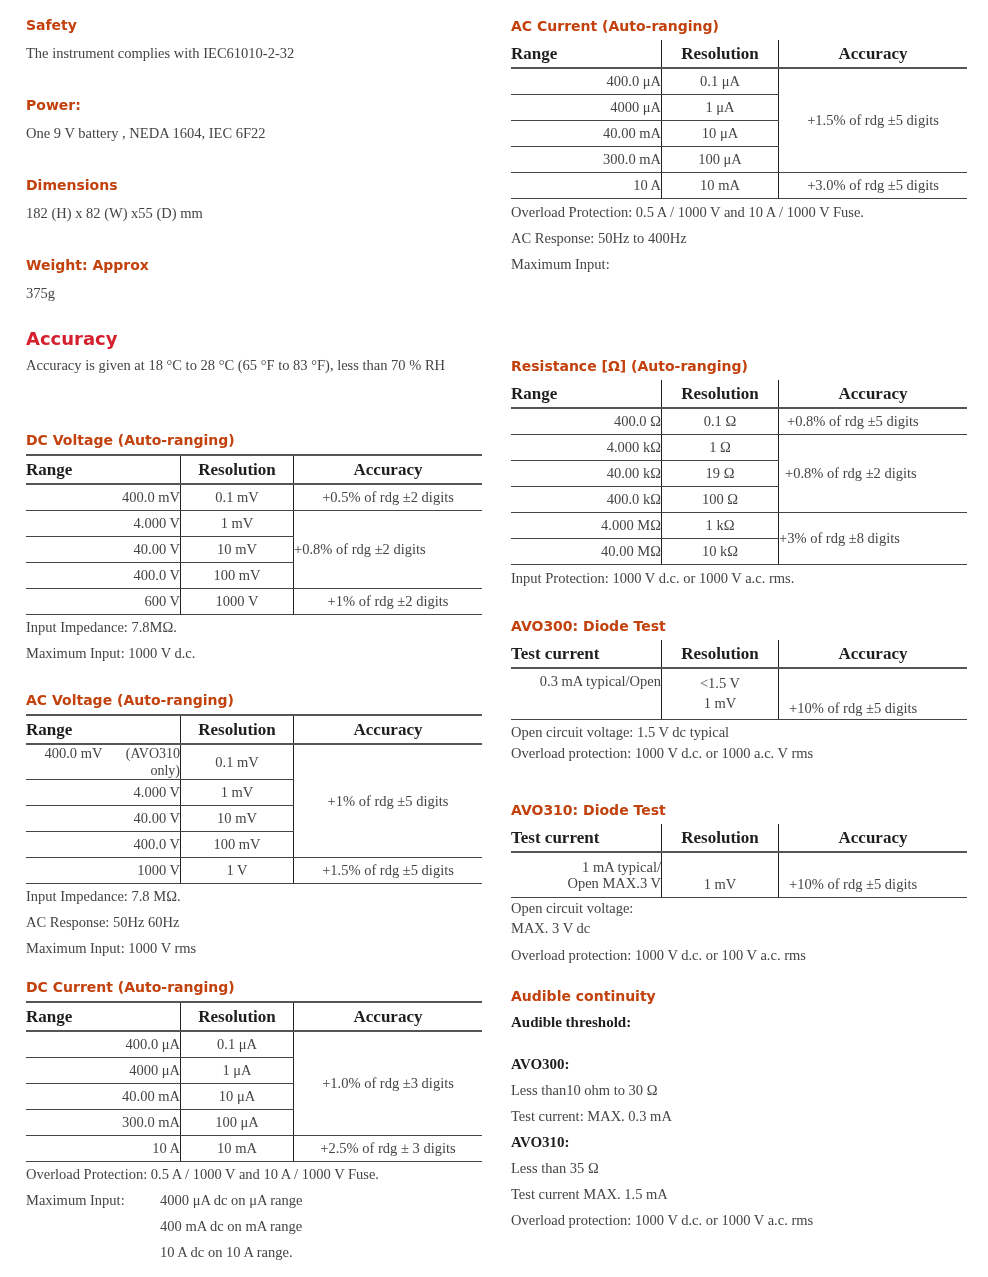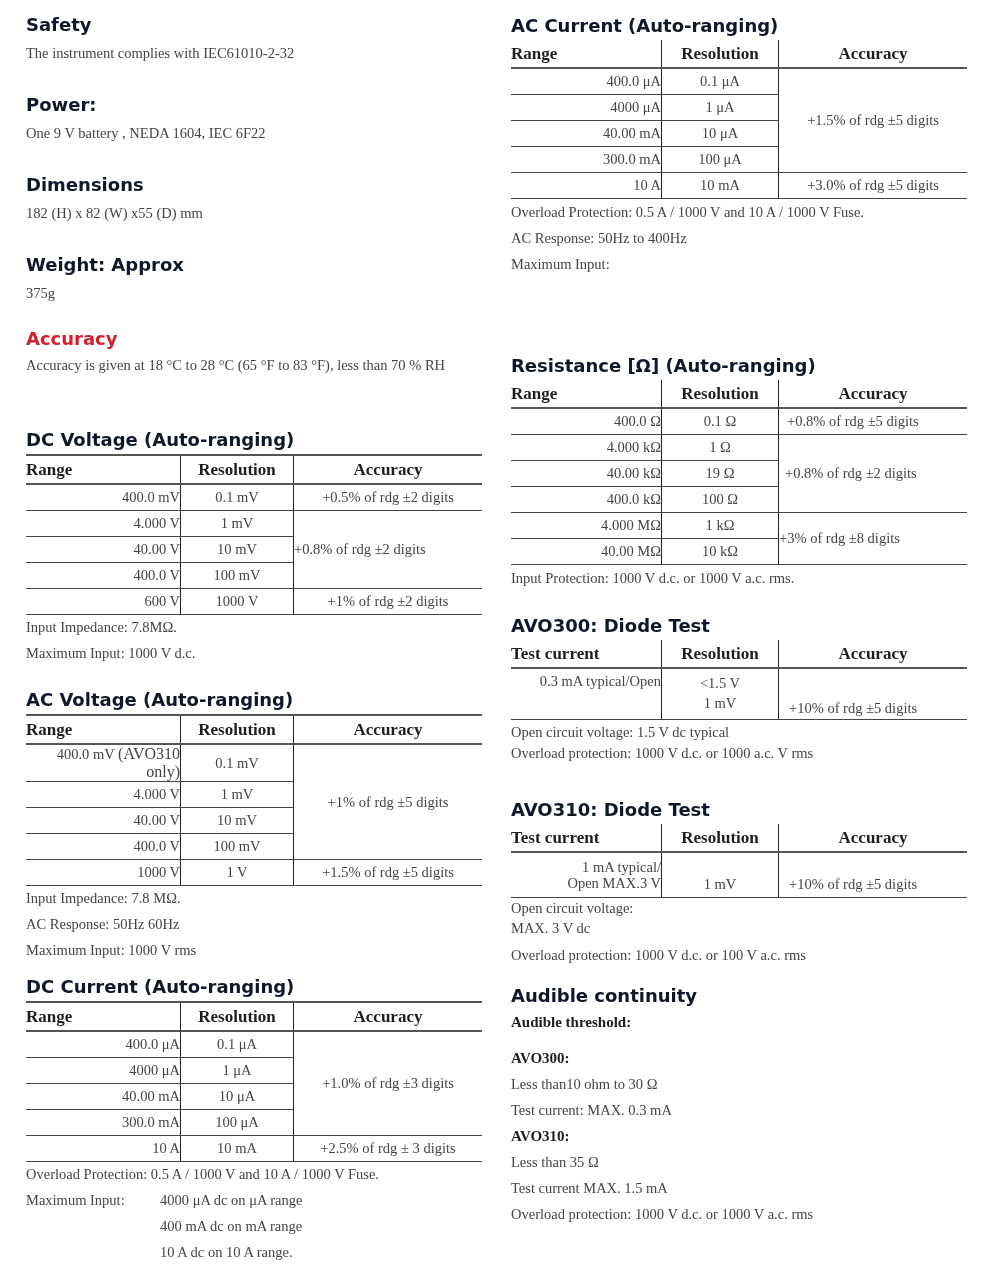--- a/index.html
+++ b/index.html
@@ -1,20 +1,20 @@
 <!DOCTYPE html>
 <html><head>
 <meta charset="utf-8">
 <style>
   html, body { margin:0; padding:0; background:#ffffff; }
   body { width:988px; height:1277px; position:relative; overflow:hidden; color:#3a3a3a; }
   .col { position:absolute; top:0; }
   .col-left { left:26px; width:456px; }
   .col-right { left:511px; width:456px; }
-  .h { font-family:"DejaVu Sans", sans-serif; font-weight:bold; font-size:18px; color:#0f172a; margin:0; line-height:20px; }
+  .h { font-family:"DejaVu Sans", sans-serif; font-weight:bold; font-size:14px; color:#c2410c; margin:0; line-height:20px; }
   .h.red { color:#d4202e; font-size:18px; }
   .p { font-family:"Liberation Serif", serif; font-size:14.5px; color:#444; margin:0; line-height:20px; }
   .b { font-family:"Liberation Serif", serif; font-weight:bold; font-size:15px; color:#1e1e1e; margin:0; line-height:20px; }
   .abs { position:absolute; left:0; }
   table.spec { border-collapse:collapse; width:456px; font-family:"Liberation Serif", serif; font-size:14.5px; color:#444; }
   table.spec th { font-weight:bold; font-size:17px; color:#1e1e1e; text-align:center; height:27px; padding:0; border-bottom:2px solid #555; }
   table.spec th.first { text-align:left; }
   table.spec th.mid { border-left:1px solid #222; border-right:1px solid #222; }
   table.spec td { height:25px; padding:0; border-bottom:1px solid #444; }
   table.spec td.r { text-align:right; }
@@ -90,21 +90,21 @@
   <div class="abs" style="top:690px;">
     <p class="h">AC Voltage (Auto-ranging)</p>
     <table class="spec tbl-top" style="margin-top:4px;">
       <tbody>
           <tr>
         <th class="first" style="width:154px;">Range</th>
         <th class="mid" style="width:112px;">Resolution</th>
         <th>Accuracy</th>
       </tr>
       <tr>
-        <td class="r"><span>400.0 mV</span> <span style="font-size:16px;">(AVO310 only)</span></td>
+        <td class="r"><span>400.0 mV</span> <span style="font-size:14px;margin-left:20px;">(AVO310 only)</span></td>
         <td class="c">0.1 mV</td>
         <td class="a" rowspan="4">+1% of rdg ±5 digits</td>
       </tr>
       <tr>
         <td class="r">4.000 V</td>
         <td class="c">1 mV</td>
       </tr>
       <tr>
         <td class="r">40.00 V</td>
         <td class="c">10 mV</td>
@@ -296,21 +296,21 @@
     </tbody>
       </table>
     <p class="p">Open circuit voltage:</p>
     <p class="p">MAX. 3 V dc</p>
     <p class="p" style="margin-top:7px;">Overload protection: 1000 V d.c. or 100 V a.c. rms</p>
   </div>
 
   <div class="abs" style="top:986px;">
     <p class="h">Audible continuity</p>
     <p class="b" style="margin-top:6px;">Audible threshold:</p>
-    <p class="b" style="margin-top:16px;">AVO300:</p>
+    <p class="b" style="margin-top:22px;">AVO300:</p>
     <p class="p" style="margin-top:6px;">Less than10 ohm to 30 Ω</p>
     <p class="p" style="margin-top:6px;">Test current: MAX. 0.3 mA</p>
     <p class="b" style="margin-top:6px;">AVO310:</p>
     <p class="p" style="margin-top:6px;">Less than 35 Ω</p>
     <p class="p" style="margin-top:6px;">Test current MAX. 1.5 mA</p>
     <p class="p" style="margin-top:6px;">Overload protection: 1000 V d.c. or 1000 V a.c. rms</p>
   </div>
 </div>
 
 </body></html>

